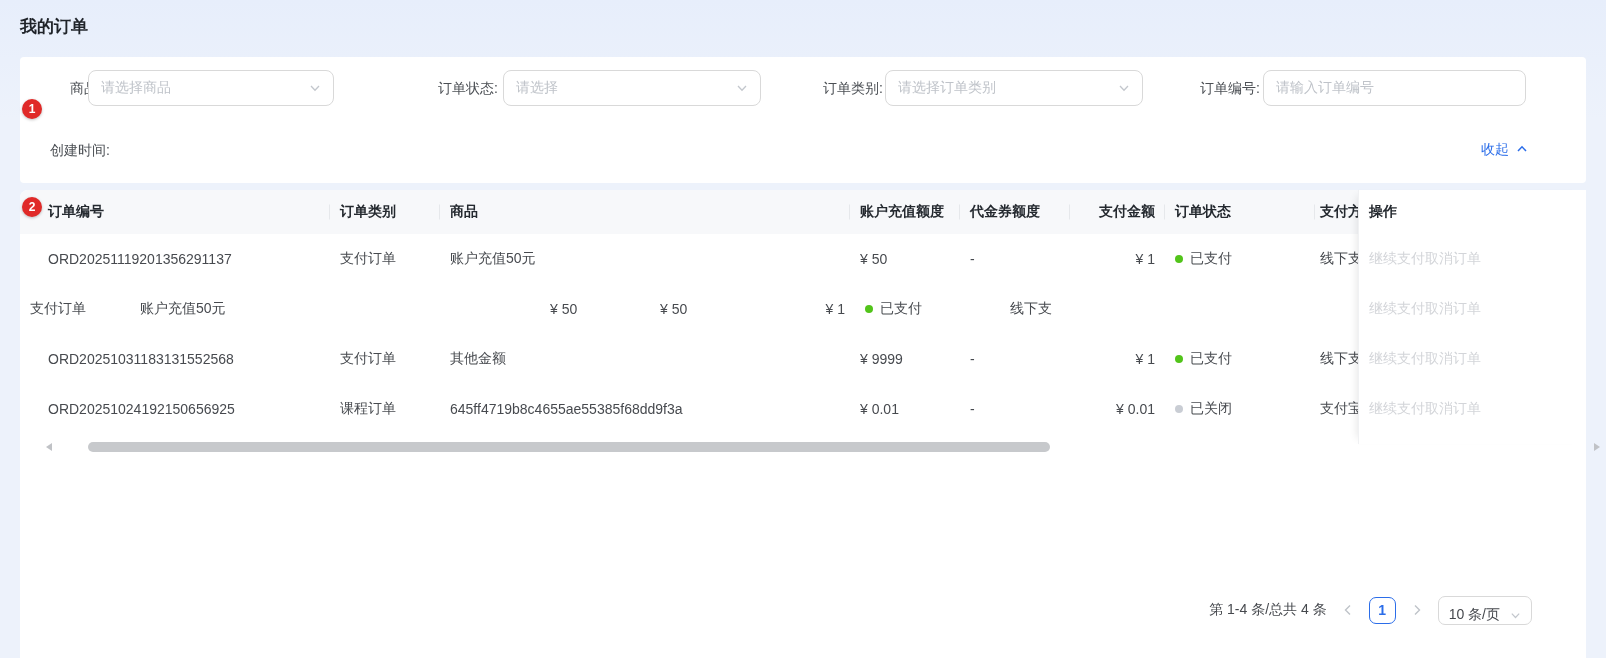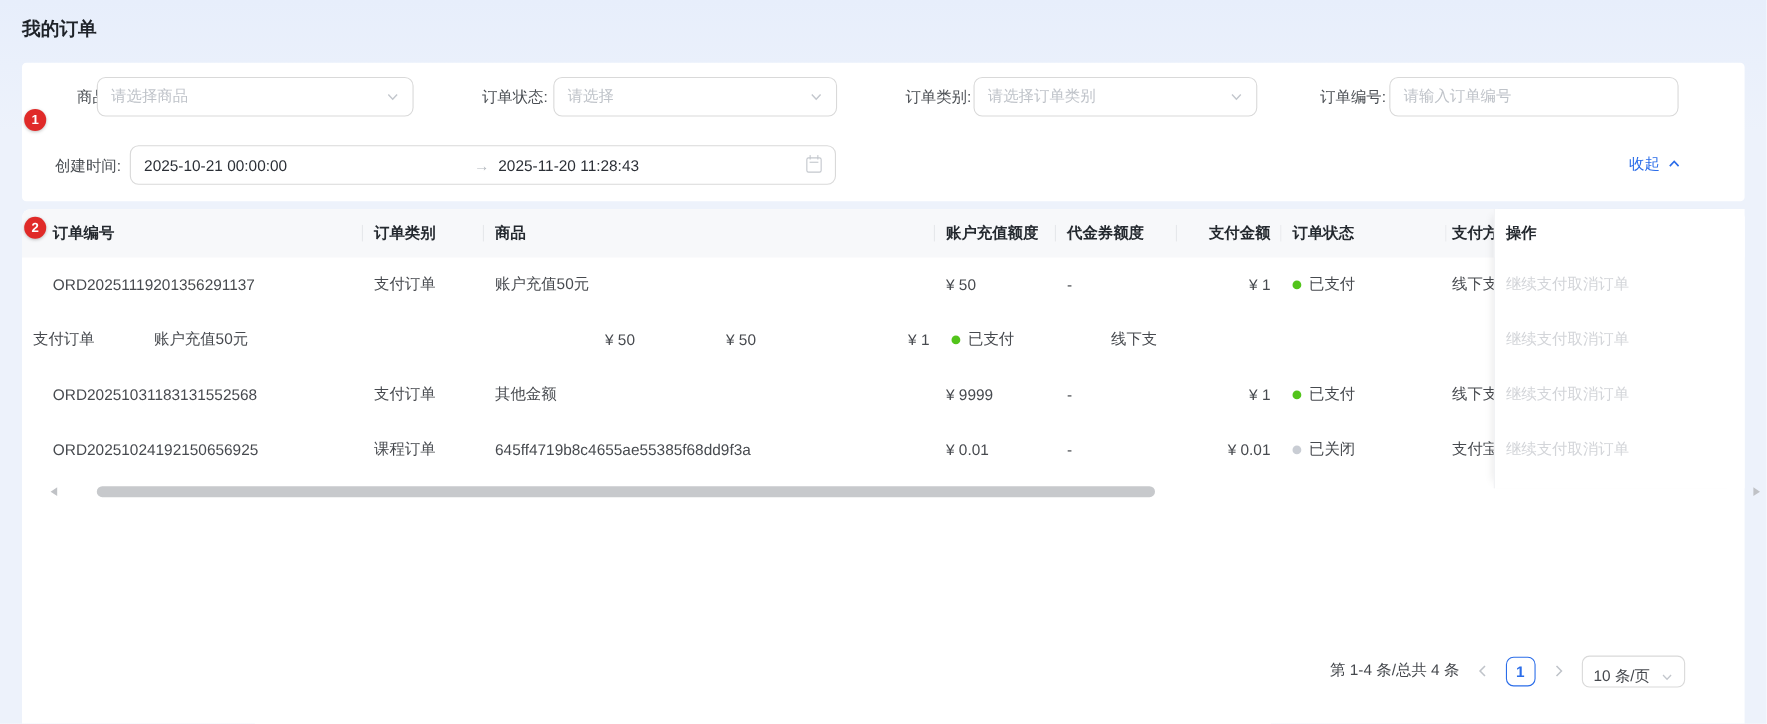--- a/index.html
+++ b/index.html
@@ -100,21 +100,21 @@
 <div class="page-header">
   <div class="page-title">我的订单</div>
 </div>
 
 <div class="ann-badge" style="left:22px; top:99px;">1</div>
 <div class="ann-badge" style="left:22px; top:197px;">2</div>
 
 <div class="filter-card">
   <div class="row1">
     <div class="f-label" style="left:18px; width:64px;">商品:</div>
-    <div class="f-control" style="left:68px; width:288px;">
+    <div class="f-control" style="left:68px; width:246px;">
       <span class="placeholder">请选择商品</span>
       <span class="chevron">
         <svg width="12" height="12" viewBox="0 0 12 12">
             <polyline points="2,4 6,8.2 10,4" fill="none" stroke="#c3c7cd" stroke-width="1.3"></polyline>
           </svg>
       </span>
     </div>
 
     <div class="f-label" style="left:398px; width:80px;">订单状态:</div>
     <div class="f-control" style="left:483px; width:258px;">
@@ -136,26 +136,20 @@
       </span>
     </div>
 
     <div class="f-label" style="left:1160px; width:80px;">订单编号:</div>
     <div class="f-control" style="left:1243px; width:263px; cursor:text;">
       <span class="placeholder">请输入订单编号</span>
     </div>
   </div>
 
   <div class="f-label" style="left:18px; width:72px; top:75px;">创建时间:</div>
-  <div class="f-control range-picker">
-    <span class="rp-val rp-start">2025-10-21 00:00:00</span>
-    <span class="rp-arrow">→</span>
-    <span class="rp-val rp-end">2025-11-20 11:28:43</span>
-    <span class="calendar-icon"></span>
-  </div>
 
   <div class="collapse-link">
     <span>收起</span>
     <span>
       <svg width="12" height="12" viewBox="0 0 12 12">
           <polyline points="2,8 6,3.8 10,8" fill="none" stroke="#2b6de9" stroke-width="1.5"></polyline>
         </svg>
     </span>
   </div>
 </div>

